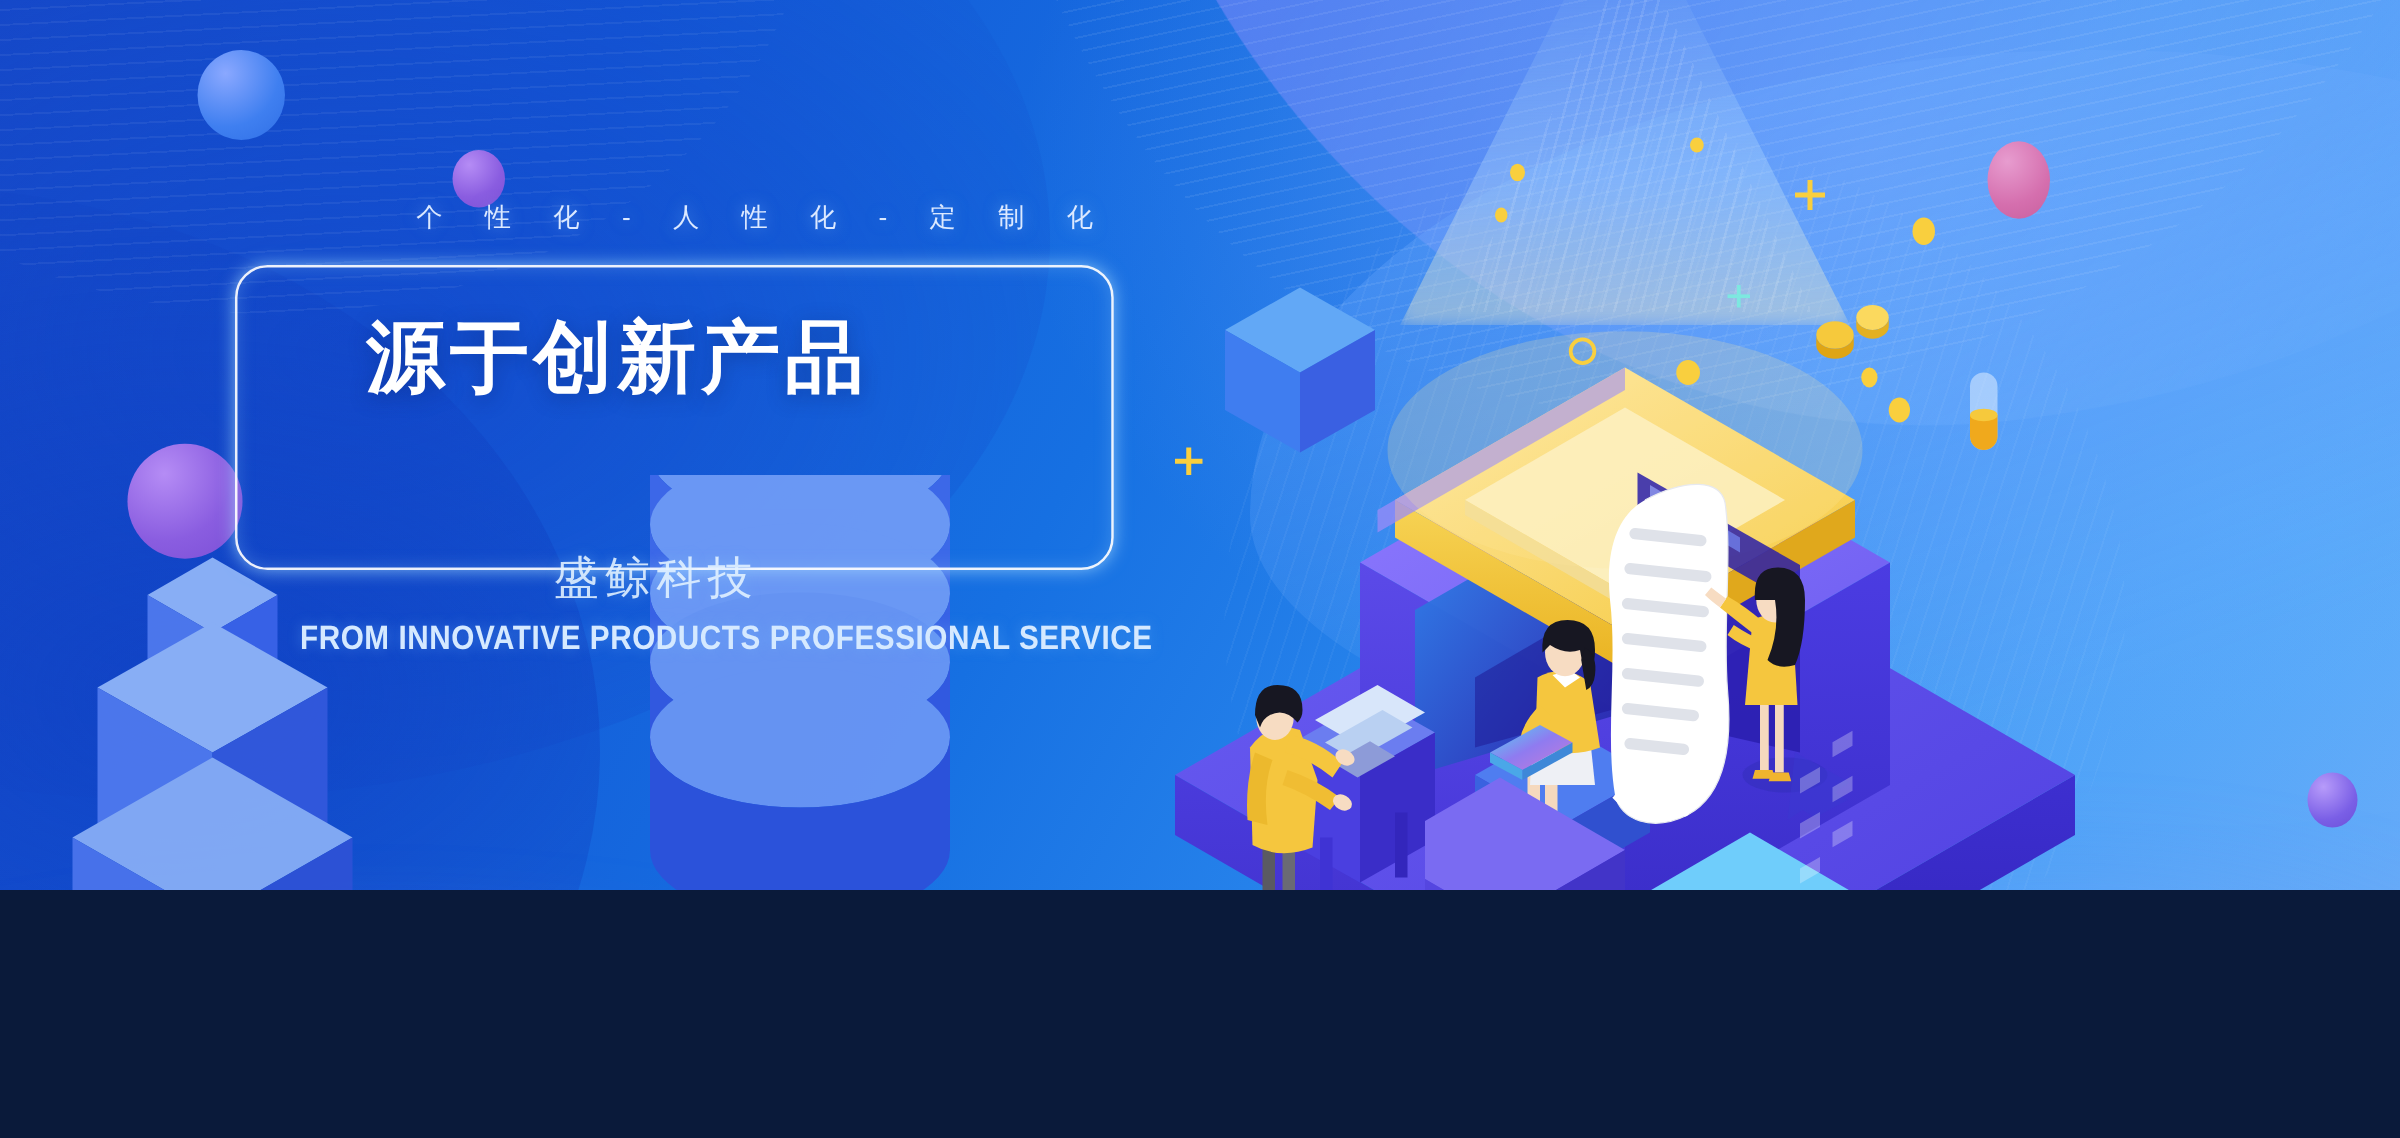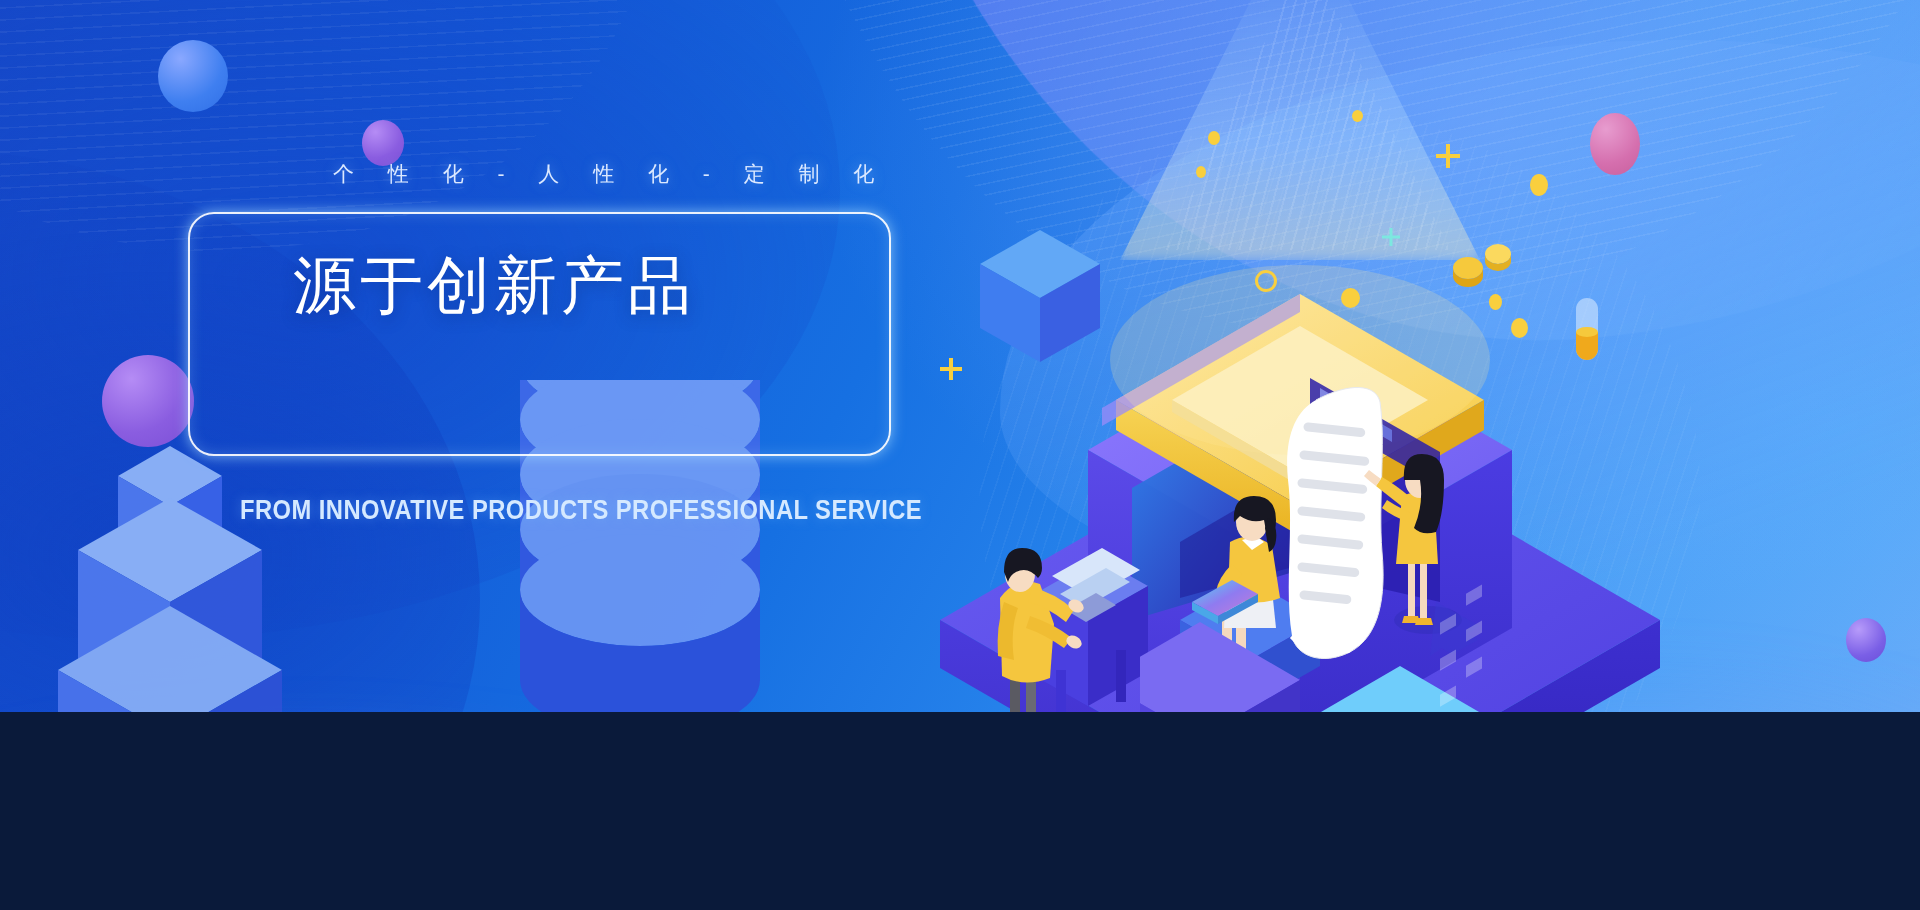--- a/index.html
+++ b/index.html
@@ -119,21 +119,21 @@
     position:absolute;
     left:188px; top:212px; width:703px; height:244px;
     border:2px solid rgba(255,255,255,0.92);
     border-radius:26px;
     box-shadow:0 0 14px rgba(160,215,255,0.75), inset 0 0 14px rgba(160,215,255,0.25);
   }
 
   .headline1, .headline2 {
     position:absolute;
     color:#ffffff;
-    font-weight:normal;
+    font-weight:bold;
     font-size:63px;
     letter-spacing:4px;
     white-space:nowrap;
     text-shadow:0 3px 16px rgba(10,40,120,0.45);
   }
   .headline1 { left:293px; top:243px; }
   .headline2 { left:383px; top:352px; }
 
   .brand {
     position:absolute; left:443px; top:438px;
@@ -554,17 +554,18 @@
 
   <div class="text-block">
 
     <div class="tagline">个 性 化 - 人 性 化 - 定 制 化</div>
 
     <div class="frame"></div>
 
     <div class="headline1">源于创新产品</div>
 
 
+    <div class="brand">盛鲸科技</div>
 
     <div class="subtitle">FROM INNOVATIVE PRODUCTS PROFESSIONAL SERVICE</div>
   </div>
 
 </div>
 
 </body></html>

